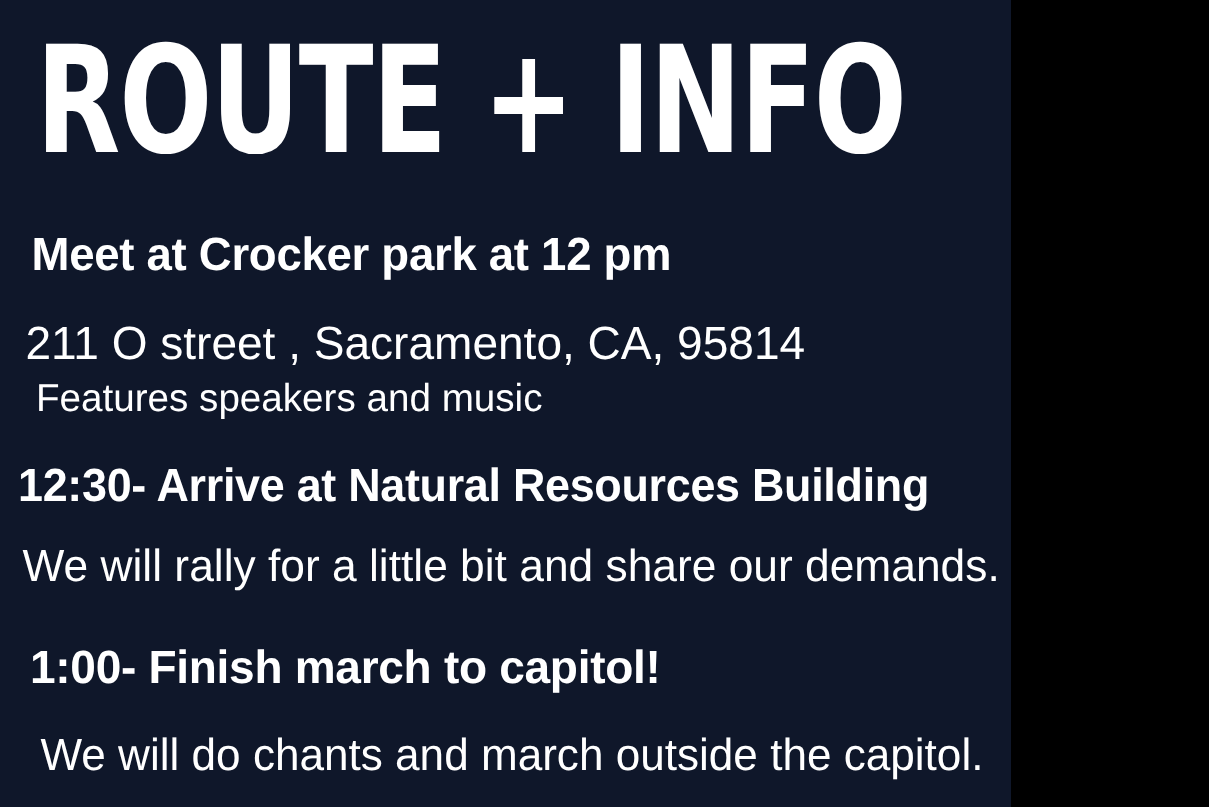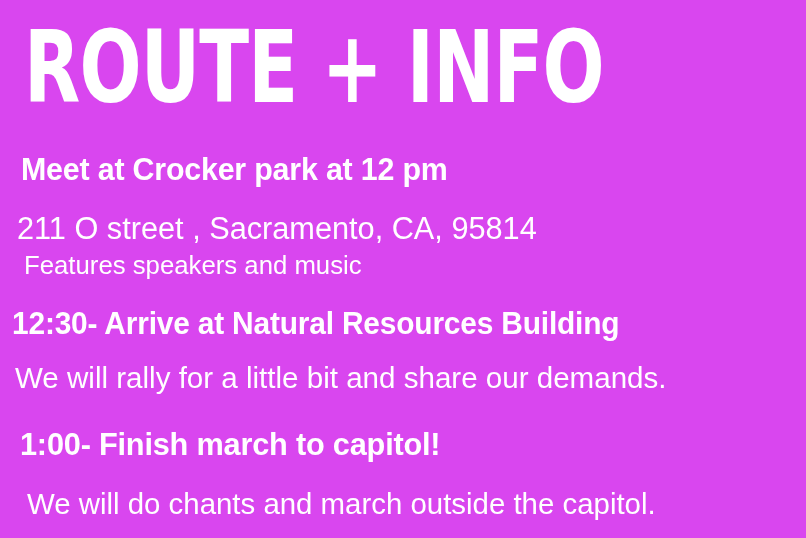--- a/index.html
+++ b/index.html
@@ -6,23 +6,23 @@
   html, body {
     margin: 0;
     padding: 0;
     background: #000000;
   }
   body {
     font-family: "Liberation Sans", sans-serif;
   }
   #flyer {
     position: relative;
-    width: 806px;
+    width: 674px;
     height: 538px;
-    background: #d946ef;
+    background: #0f172a;
     overflow: hidden;
     color: #ffffff;
   }
   .line {
     position: absolute;
     white-space: nowrap;
     color: #ffffff;
     -webkit-font-smoothing: antialiased;
   }
 

